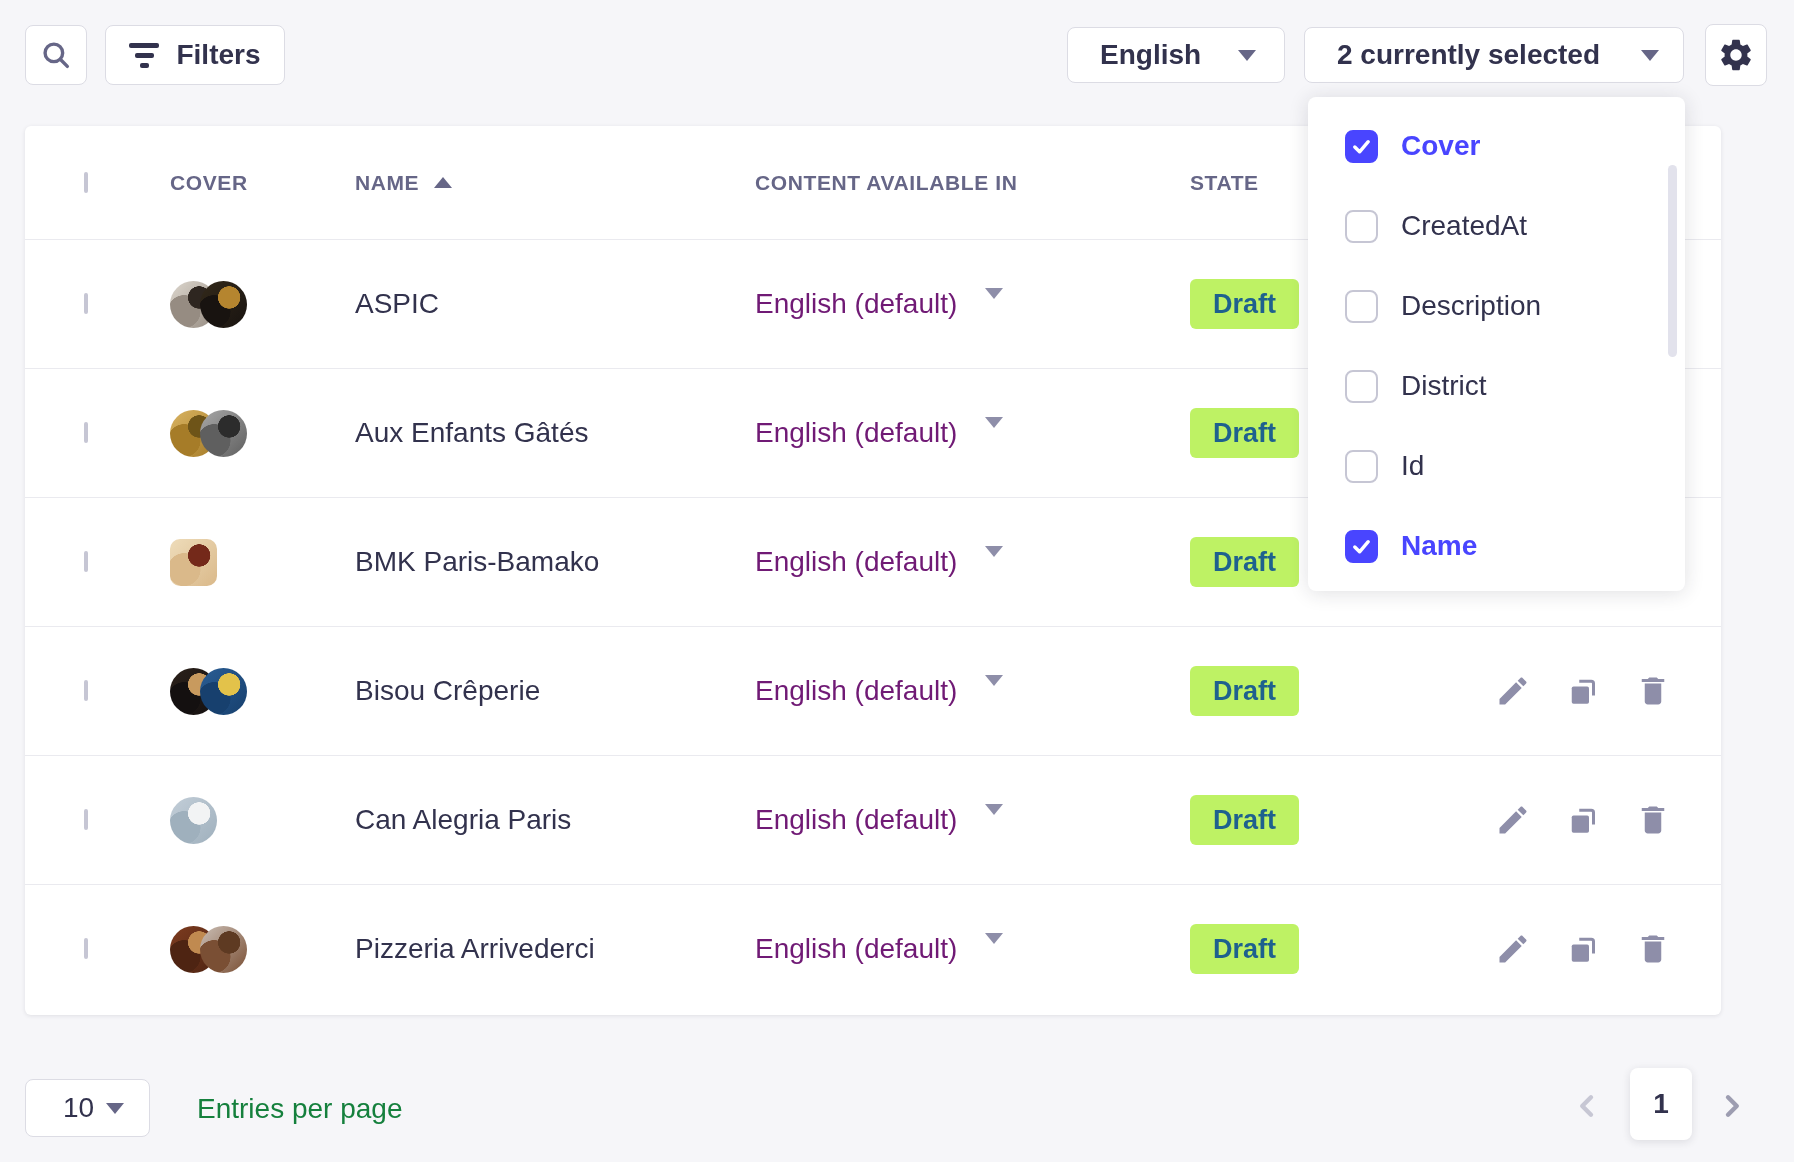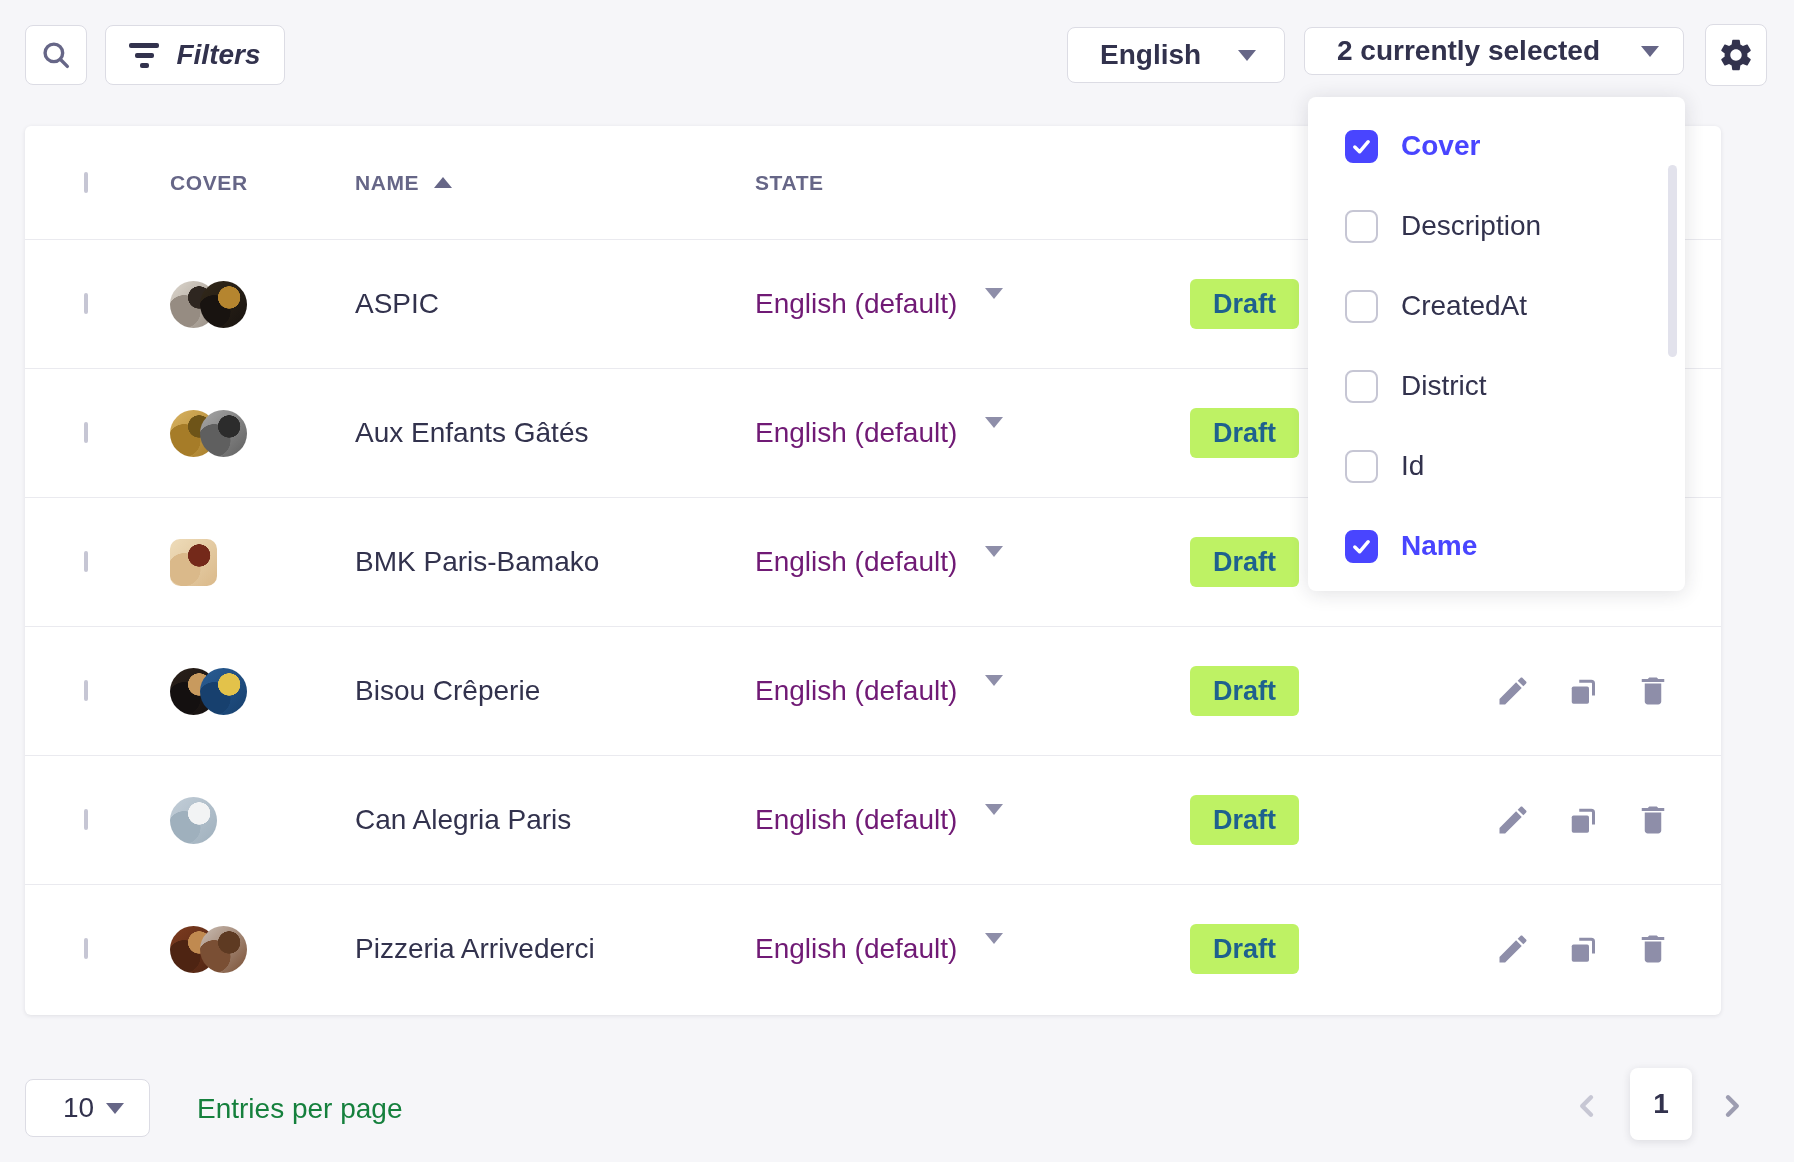--- a/index.html
+++ b/index.html
@@ -18,24 +18,24 @@
     border: 1px solid #dcdce4;
     border-radius: 8px;
     display: flex;
     align-items: center;
     justify-content: center;
     cursor: pointer;
     font-weight: bold;
   }
   #search-btn   { left:25px;  top:25px; width:62px;  height:60px; }
   #filters-btn  { left:105px; top:25px; width:180px; height:60px; gap:17px;
-                  font-size:28px; font-weight:600; color:#32324d;font-style:italic; }
+                  font-size:28px; font-weight:600; color:#32324d; }
   #locale-select  { left:1067px; top:27px; width:218px; height:56px;
                     justify-content:space-between; padding:0 28px 0 32px; font-size:28px; }
-  #columns-select { left:1304px; top:27px; width:380px; height:48px;
+  #columns-select { left:1304px; top:27px; width:380px; height:56px;
                     justify-content:space-between; padding:0 24px 0 32px; font-size:28px; }
   #settings-btn { left:1705px; top:24px; width:62px; height:62px; }
 
   .filter-icon { display:flex; flex-direction:column; align-items:center; gap:5px; }
   .filter-icon i { display:block; background:#32324d; height:5px; border-radius:2px; }
   .filter-icon i:nth-child(1){ width:30px; }
   .filter-icon i:nth-child(2){ width:19px; }
   .filter-icon i:nth-child(3){ width:9px; }
 
   .caret-down { width:0; height:0; border-left:9px solid transparent;
@@ -139,20 +139,21 @@
 </button>
 
 <div id="table">
   <div class="trow thead-row">
     <div class="c-check"><span class="cb"></span></div>
     <div class="th">COVER</div>
     <div class="th th-name">
       <span>NAME</span>
       <span class="tri-up"></span>
     </div>
+    <div class="th">CONTENT AVAILABLE IN</div>
     <div class="th">STATE</div>
     <div></div>
   </div>
   <div id="tbody">
   <div class="trow body-row">
     <div class="c-check"><span class="cb"></span></div>
     <div class="covers">
           <div class="cov" style="background: radial-gradient(circle at 62% 35%, rgb(46, 38, 32) 0px, rgb(46, 38, 32) 26%, rgba(0, 0, 0, 0) 27%), radial-gradient(circle at 30% 65%, rgb(150, 140, 130) 0px, rgb(150, 140, 130) 36%, rgba(0, 0, 0, 0) 37%), linear-gradient(135deg, rgb(221, 215, 206), rgb(150, 140, 130));"></div>
           <div class="cov" style="background: radial-gradient(circle at 62% 35%, rgb(181, 133, 47) 0px, rgb(181, 133, 47) 26%, rgba(0, 0, 0, 0) 27%), radial-gradient(circle at 30% 65%, rgb(24, 19, 16) 0px, rgb(24, 19, 16) 36%, rgba(0, 0, 0, 0) 37%), linear-gradient(135deg, rgb(51, 41, 26), rgb(24, 19, 16));"></div>
         </div>
@@ -398,28 +399,28 @@
         <polyline points="5,12.5 10,17.5 19,7"></polyline>
       </svg>
     </span>
     <span class="dd-label">Cover</span>
   </div>
 
   <div class="dd-item">
     <span class="cb">
       
     </span>
-    <span class="dd-label">Description</span>
+    <span class="dd-label">CreatedAt</span>
   </div>
 
   <div class="dd-item">
     <span class="cb">
       
     </span>
-    <span class="dd-label">CreatedAt</span>
+    <span class="dd-label">Description</span>
   </div>
 
   <div class="dd-item">
     <span class="cb">
       
     </span>
     <span class="dd-label">District</span>
   </div>
 
   <div class="dd-item">

